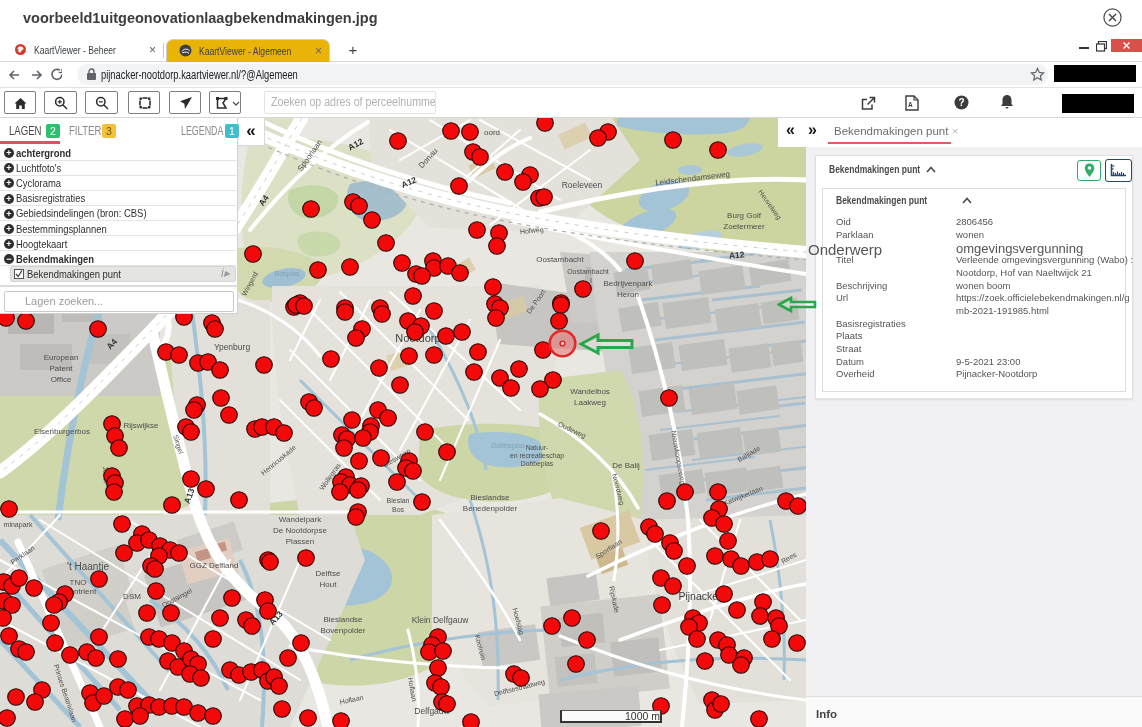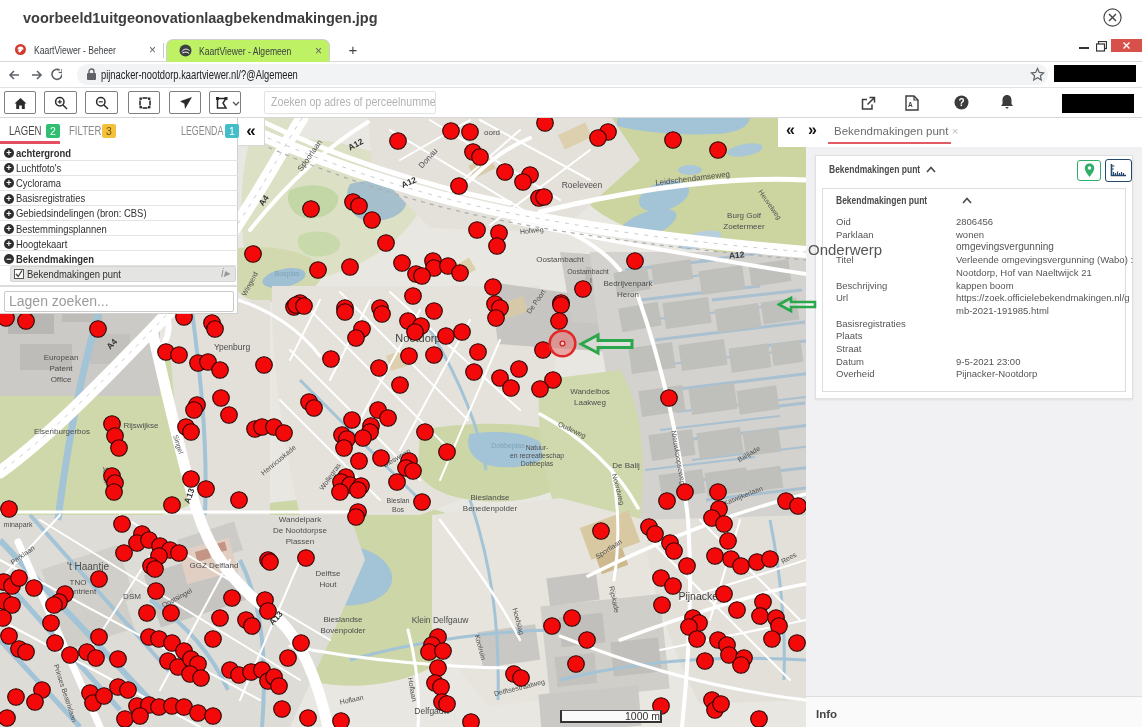--- a/index.html
+++ b/index.html
@@ -13,21 +13,21 @@
 <div class="abs" style="left:4px;top:40px;width:158px;height:21px;font-size:11px;color:#3c4043">
     <svg class="abs" style="left:10px;top:3px" width="13" height="13" viewBox="0 0 13 13">
       <circle cx="6.5" cy="6.5" r="5.5" fill="#d23b2e"></circle>
       <path d="M3.5 6.5 a3 3 0 0 1 6 0" fill="#fff"></path>
       <rect x="5.2" y="5.5" width="2.6" height="4" fill="#fff" transform="rotate(40 6.5 7)"></rect>
     </svg>
     <span class="abs" style="left:30px;top:4px;transform:scaleX(0.78);transform-origin:left top;white-space:nowrap">KaartViewer - Beheer</span>
     <span class="abs" style="left:145px;top:3px;color:#5f6368;font-size:12px">×</span>
   </div>
 <div class="abs" style="left:163px;top:43px;width:1px;height:15px;background:#c9c9c9"></div>
-<div class="abs" style="left:166px;top:39px;width:164px;height:23px;background:#bef264;border:1px solid #cfcfcf;border-bottom:none;border-radius:7px 7px 0 0;font-size:11px;color:#3c4043">
+<div class="abs" style="left:166px;top:39px;width:164px;height:23px;background:#eab308;border:1px solid #cfcfcf;border-bottom:none;border-radius:7px 7px 0 0;font-size:11px;color:#3c4043">
     <svg class="abs" style="left:12px;top:4px" width="13" height="13" viewBox="0 0 13 13">
       <circle cx="6.5" cy="6.5" r="6" fill="#3d4043"></circle>
       <path d="M3 7.5 C5 4.5 8 4.5 10.5 6.5 M3.4 9 C6 7.5 9 8 10 9.5" stroke="#fff" stroke-width="1" fill="none"></path>
     </svg>
     <span class="abs" style="left:32px;top:5px;transform:scaleX(0.78);transform-origin:left top;white-space:nowrap">KaartViewer - Algemeen</span>
     <span class="abs" style="left:148px;top:4px;color:#5f6368;font-size:12px">×</span>
   </div>
 <div class="abs" style="left:345px;top:42px;width:16px;height:16px;font-size:15px;color:#444;text-align:center;line-height:15px">+</div>
 <div class="abs" style="left:1079px;top:47px;width:10px;height:2px;background:#333"></div>
 <svg class="abs" style="left:1096px;top:41px" width="11" height="11" viewBox="0 0 11 11">
@@ -723,21 +723,21 @@
 <div class="abs" style="left:16px;top:252.7px;font-size:11.5px;font-weight:bold;color:#2f2f2f;transform:scaleX(0.82);transform-origin:left top;white-space:nowrap">Bekendmakingen</div>
 <div class="abs" style="left:0;top:265.3px;width:238px;height:1px;background:#e4e4e4"></div>
 <div class="abs" style="left:10px;top:266px;width:226px;height:16px;background:#e4e4e2;border:1px solid #d4d4d2;border-radius:2px"></div>
 <svg class="abs" style="left:14px;top:269px" width="10" height="10" viewBox="0 0 10 10">
     <rect x="0.5" y="0.5" width="9" height="9" fill="#fff" stroke="#555" stroke-width="1"></rect>
     <path d="M2 5 L4.2 7.5 L8 1.5" stroke="#444" stroke-width="1.3" fill="none"></path>
   </svg>
 <div class="abs" style="left:27px;top:268px;font-size:11.5px;color:#2f2f2f;transform:scaleX(0.82);transform-origin:left top;white-space:nowrap">Bekendmakingen punt</div>
 <div class="abs" style="left:221px;top:266px;font-size:12px;color:#9a9a9a;font-style:italic">i▸</div>
 <div class="abs" style="left:0;top:285px;width:238px;height:2px;background:#dcdcdc"></div>
-<div class="abs" style="left:4px;top:291px;width:230px;height:21px;background:#fff;border:1px solid #c9c9c9;border-radius:2px;font-size:14px;color:#9b9b9b;line-height:19px;padding-left:4px">Lagen zoeken...</div>
+<div class="abs" style="left:4px;top:291px;width:230px;height:21px;background:#fff;border:1px solid #c9c9c9;border-radius:2px;font-size:11px;color:#9b9b9b;line-height:19px;padding-left:20px">Lagen zoeken...</div>
 <div class="abs" style="left:806px;top:118px;width:336px;height:609px;background:#f1f1f3"></div>
 <div class="abs" style="left:778px;top:118px;width:364px;height:29px;background:#fff"></div>
 <div class="abs" style="left:786px;top:121px;font-size:16px;font-weight:bold;color:#141414">«</div>
 <div class="abs" style="left:808px;top:121px;font-size:16px;font-weight:bold;color:#141414">»</div>
 <div class="abs" style="left:834px;top:125px;font-size:11.5px;color:#6d6d6d">Bekendmakingen punt <span style="color:#bbb">×</span></div>
 <div class="abs" style="left:828px;top:142px;width:123px;height:2px;background:#e05b63"></div>
 <div class="abs" style="left:815px;top:155px;width:318px;height:244px;background:#fff;border:1px solid #e0e0e0;box-shadow:0 1px 2px rgba(0,0,0,0.08)"></div>
 <div class="abs" style="left:829px;top:164px;font-size:10px;font-weight:bold;color:#4a4a4a;transform:scaleX(0.85);transform-origin:left top;white-space:nowrap">Bekendmakingen punt</div>
 <svg class="abs" style="left:926px;top:166px" width="10" height="7" viewBox="0 0 10 7">
     <path d="M1 6 L5 1.5 L9 6" stroke="#4a4a4a" stroke-width="1.6" fill="none"></path>
@@ -756,26 +756,26 @@
 <div class="abs" style="left:822px;top:188px;width:304px;height:204px;background:#fff;border:1px solid #ddd"></div>
 <div class="abs" style="left:836px;top:195px;font-size:10px;font-weight:bold;color:#4a4a4a;transform:scaleX(0.85);transform-origin:left top;white-space:nowrap">Bekendmakingen punt</div>
 <svg class="abs" style="left:962px;top:197px" width="10" height="7" viewBox="0 0 10 7">
     <path d="M1 6 L5 1.5 L9 6" stroke="#4a4a4a" stroke-width="1.6" fill="none"></path>
   </svg>
 <div class="abs" style="left:836px;top:216.0px;font-size:9.5px;color:#555;white-space:nowrap">Oid</div>
 <div class="abs" style="left:956px;top:216.0px;font-size:9.5px;color:#555;white-space:nowrap">2806456</div>
 <div class="abs" style="left:836px;top:228.7px;font-size:9.5px;color:#555;white-space:nowrap">Parklaan</div>
 <div class="abs" style="left:956px;top:228.7px;font-size:9.5px;color:#555;white-space:nowrap">wonen</div>
 <div class="abs" style="left:808px;top:241.4px;font-size:15px;color:#555;white-space:nowrap">Onderwerp</div>
-<div class="abs" style="left:956px;top:241.4px;font-size:10px;color:#555;white-space:nowrap">omgevingsvergunning</div>
+<div class="abs" style="left:956px;top:241.4px;font-size:13px;color:#555;white-space:nowrap">omgevingsvergunning</div>
 <div class="abs" style="left:836px;top:254.1px;font-size:9.5px;color:#555;white-space:nowrap">Titel</div>
 <div class="abs" style="left:956px;top:254.1px;font-size:9.5px;color:#555;white-space:nowrap">Verleende omgevingsvergunning (Wabo) :</div>
 <div class="abs" style="left:956px;top:266.8px;font-size:9.5px;color:#555;white-space:nowrap">Nootdorp, Hof van Naeltwijck 21</div>
 <div class="abs" style="left:836px;top:279.5px;font-size:9.5px;color:#555;white-space:nowrap">Beschrijving</div>
-<div class="abs" style="left:956px;top:279.5px;font-size:9.5px;color:#555;white-space:nowrap">kappen boom</div>
+<div class="abs" style="left:956px;top:279.5px;font-size:9.5px;color:#555;white-space:nowrap">wonen boom</div>
 <div class="abs" style="left:836px;top:292.2px;font-size:9.5px;color:#555;white-space:nowrap">Url</div>
 <div class="abs" style="left:956px;top:292.2px;font-size:9.5px;color:#555;white-space:nowrap">https://zoek.officielebekendmakingen.nl/g</div>
 <div class="abs" style="left:956px;top:304.9px;font-size:9.5px;color:#555;white-space:nowrap">mb-2021-191985.html</div>
 <div class="abs" style="left:836px;top:317.6px;font-size:9.5px;color:#555;white-space:nowrap">Basisregistraties</div>
 <div class="abs" style="left:836px;top:330.3px;font-size:9.5px;color:#555;white-space:nowrap">Plaats</div>
 <div class="abs" style="left:836px;top:343.0px;font-size:9.5px;color:#555;white-space:nowrap">Straat</div>
 <div class="abs" style="left:836px;top:355.7px;font-size:9.5px;color:#555;white-space:nowrap">Datum</div>
 <div class="abs" style="left:956px;top:355.7px;font-size:9.5px;color:#555;white-space:nowrap">9-5-2021 23:00</div>
 <div class="abs" style="left:836px;top:368.4px;font-size:9.5px;color:#555;white-space:nowrap">Overheid</div>
 <div class="abs" style="left:956px;top:368.4px;font-size:9.5px;color:#555;white-space:nowrap">Pijnacker-Nootdorp</div>

